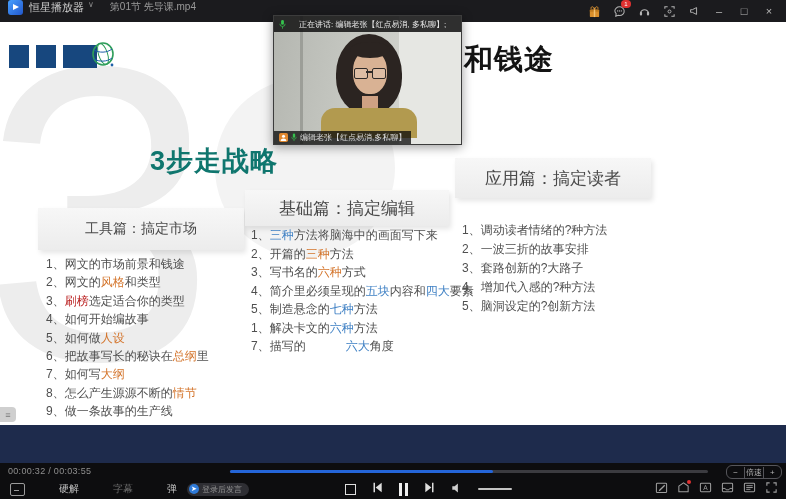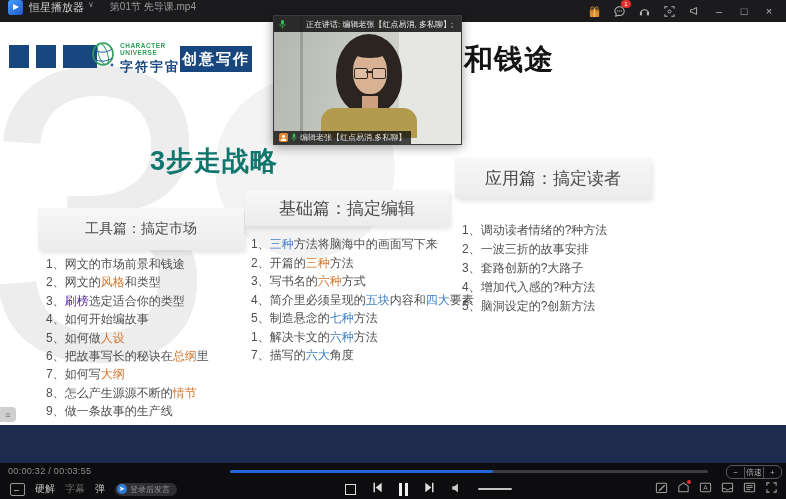--- a/index.html
+++ b/index.html
@@ -40,21 +40,21 @@
   .strategy{position:absolute;left:150px;top:121px;font-size:27px;font-weight:700;color:#0f766e;z-index:2;letter-spacing:1px;}
 
   
   .col{position:absolute;z-index:2;}
   .col-header{background:linear-gradient(#f7f7f7,#ececec);box-shadow:2px 3px 5px rgba(0,0,0,.10);color:#4a4a4a;display:flex;align-items:center;justify-content:center;font-weight:500;}
   #col0{left:38px;top:186px;width:206px;}
   #col0 .col-header{height:42px;font-size:14px;}
   #col0 .col-list{margin-top:5px;padding-left:8px;line-height:18.4px;}
   #col1{left:245px;top:168px;width:204px;}
   #col1 .col-header{height:36px;font-size:17px;}
-  #col1 .col-list{margin-top:9px;padding-left:6px;line-height:18.5px;}
+  #col1 .col-list{padding-left:6px;line-height:18.5px;}
   #col2{left:455px;top:136px;width:196px;}
   #col2 .col-header{height:40px;font-size:17px;}
   #col2 .col-list{margin-top:23px;padding-left:7px;line-height:19px;}
   .col-list{font-size:12px;color:#4f4f4f;}
   .list-item{white-space:nowrap;}
 
   
   .side-handle{position:absolute;left:0;top:385px;width:16px;height:15px;background:#cfcfcf;border-radius:0 4px 4px 0;color:#777;font-size:9px;display:flex;align-items:center;justify-content:center;z-index:3;}
 
   
@@ -62,39 +62,39 @@
   .cam-window{position:absolute;right:0;top:0;width:62px;height:100%;background:#e6e7e3;}
   .cam-door{position:absolute;left:26px;top:0;width:3px;height:100%;background:#9c9e98;}
   .cam-hair{position:absolute;left:62px;top:18px;width:66px;height:80px;border-radius:50% 50% 45% 45%;background:#2b2421;}
   .cam-neck{position:absolute;left:88px;top:80px;width:16px;height:14px;background:#cfa183;}
   .cam-face{position:absolute;left:79px;top:34px;width:34px;height:44px;border-radius:46%;background:#d9b294;}
   .cam-bangs{position:absolute;left:76px;top:26px;width:40px;height:16px;border-radius:50%;background:#2b2421;}
   .cam-glass{position:absolute;top:52px;width:12px;height:9px;border:1.5px solid #2e2a28;border-radius:2px;background:rgba(255,255,255,.15);}
   .g1{left:80px;} .g2{left:98px;}
   .cam-bridge{position:absolute;left:92px;top:55px;width:6px;height:1.5px;background:#2e2a28;}
   .cam-body{position:absolute;left:47px;top:92px;width:96px;height:30px;border-radius:14px 14px 0 0;background:#b29a4f;}
-  .cam-banner{position:absolute;left:0;top:0;width:100%;height:16px;background:rgba(22,22,22,.88);display:flex;align-items:center;gap:20px;padding-left:5px;box-sizing:border-box;}
+  .cam-banner{position:absolute;left:0;top:0;width:100%;height:16px;background:rgba(22,22,22,.88);display:flex;align-items:center;gap:13px;padding-left:5px;box-sizing:border-box;}
   .cam-banner span{color:#e8e8e8;font-size:8px;white-space:nowrap;}
   .cam-label{position:absolute;left:0;bottom:0;height:13px;background:rgba(8,8,8,.75);display:flex;align-items:center;gap:3px;padding:0 5px;}
   .cam-label span{color:#ddd;font-size:8px;white-space:nowrap;}
 
   
   .controls{position:absolute;left:0;top:441px;width:786px;height:36px;background:#0d0d0f;}
   .time{position:absolute;left:8px;top:3px;font-size:9px;color:#8f8f8f;letter-spacing:.3px;}
   .track{position:absolute;left:230px;top:7px;width:478px;height:3px;border-radius:2px;background:#3b3b40;}
   .fill{height:3px;border-radius:2px;background:#2465d8;}
   .speed-pill{position:absolute;left:726px;top:2px;width:54px;height:12px;border:1px solid #55555a;border-radius:6px;display:flex;align-items:center;color:#b5b5b5;font-size:8px;}
   .speed-pill>div{flex:1;text-align:center;line-height:11px;}
   .speed-pill .mid{border-left:1px solid #55555a;border-right:1px solid #55555a;}
 
   .row2{position:absolute;left:0;top:16px;width:786px;height:20px;}
   .left-group{position:absolute;left:10px;top:0;height:20px;display:flex;align-items:center;gap:10px;}
   .mini-ic{width:13px;height:11px;border:1.2px solid #9a9a9a;border-radius:2px;position:relative;}
   .mini-ic::after{content:"";position:absolute;left:3px;top:3px;width:5px;height:3px;border-bottom:1.2px solid #9a9a9a;}
-  .tgl{font-size:10px;color:#c4c4c4;}
+  .tgl{font-size:10px;color:#c4c4c4;margin-left:24px;}
   .tgl.dim{color:#6e6e6e;}
   .login-pill{height:13px;border-radius:7px;background:#2e2e33;display:flex;align-items:center;gap:3px;padding:0 7px 0 2px;}
   .login-dot{width:10px;height:10px;border-radius:50%;background:#2f7bd9;color:#fff;font-size:7px;line-height:10px;text-align:center;}
   .login-pill span.lbl{font-size:8px;color:#8f8f8f;white-space:nowrap;}
 
   .center-group{position:absolute;left:345px;top:0;height:20px;display:flex;align-items:center;gap:15px;}
   .stop-ic{width:9px;height:9px;border:1.5px solid #dedede;}
   .pause-ic{display:flex;gap:3px;}
   .pause-ic i{display:block;width:3px;height:13px;background:#eee;}
   .vol-line{width:34px;height:2px;background:#c3c3c3;border-radius:1px;}
@@ -166,53 +166,48 @@
       <div class="flag f2"></div>
       <div class="flag f3"></div>
       <span class="globe">
         <svg width="27" height="30" viewBox="0 0 27 30">
             <ellipse cx="13" cy="14" rx="10" ry="11" fill="none" stroke="#2f9e5a" stroke-width="1.6"></ellipse>
             <ellipse cx="13" cy="14" rx="4.5" ry="11" fill="none" stroke="#2f9e5a" stroke-width="1" transform="rotate(-18 13 14)"></ellipse>
             <path d="M4 10c5 3 13 3 18-1M4 19c5 3 13 3 18-1" fill="none" stroke="#1f5fa8" stroke-width="1"></path>
             <circle cx="22" cy="25" r="1.4" fill="#1f5fa8"></circle>
           </svg>
       </span>
-      <span class="brand">
-        <span class="brand-en">CHARACTER UNIVERSE</span>
-        <span class="brand-cn">字符宇宙</span>
-      </span>
-      <div class="nav-tab">创意写作</div>
 
       <div class="title-frag">和钱途</div>
       <div class="strategy">3步走战略</div>
 
       <div class="col" id="col0">
         <div class="col-header">工具篇：搞定市场</div>
         <div class="col-list">
             <div class="list-item"><span>1、网文的市场前景和钱途</span></div>
             <div class="list-item"><span>2、网文的</span><span style="color: rgb(212, 117, 44);">风格</span><span>和类型</span></div>
-            <div class="list-item"><span>3、</span><span style="color: #4c1d95; text-align: center;">刷榜</span><span>选定适合你的类型</span></div>
+            <div class="list-item"><span>3、</span><span style="color: #b91c1c; text-align: center;">刷榜</span><span>选定适合你的类型</span></div>
             <div class="list-item"><span>4、如何开始编故事</span></div>
             <div class="list-item"><span>5、如何做</span><span style="color: rgb(212, 117, 44);">人设</span></div>
             <div class="list-item"><span>6、把故事写长的秘诀在</span><span style="color: rgb(212, 117, 44);">总纲</span><span>里</span></div>
             <div class="list-item"><span>7、如何写</span><span style="color: rgb(212, 117, 44);">大纲</span></div>
             <div class="list-item"><span>8、怎么产生源源不断的</span><span style="color: rgb(212, 117, 44);">情节</span></div>
             <div class="list-item"><span>9、做一条故事的生产线</span></div>
           </div>
       </div>
       <div class="col" id="col1">
         <div class="col-header">基础篇：搞定编辑</div>
         <div class="col-list">
             <div class="list-item"><span>1、</span><span style="color: rgb(63, 128, 196);">三种</span><span>方法将脑海中的画面写下来</span></div>
             <div class="list-item"><span>2、开篇的</span><span style="color: rgb(212, 117, 44);">三种</span><span>方法</span></div>
             <div class="list-item"><span>3、写书名的</span><span style="color: rgb(212, 117, 44);">六种</span><span>方式</span></div>
             <div class="list-item"><span>4、简介里必须呈现的</span><span style="color: rgb(63, 128, 196);">五块</span><span>内容和</span><span style="color: rgb(63, 128, 196);">四大</span><span>要素</span></div>
             <div class="list-item"><span>5、制造悬念的</span><span style="color: rgb(63, 128, 196);">七种</span><span>方法</span></div>
             <div class="list-item"><span>1、解决卡文的</span><span style="color: rgb(63, 128, 196);">六种</span><span>方法</span></div>
-            <div class="list-item"><span>7、描写的</span><span style="color: rgb(63, 128, 196);">六大</span><span>角度</span></div>
+            <div class="list-item"><span>7、描写的</span><span style="color: rgb(63, 128, 196); padding-left: 40px;">六大</span><span>角度</span></div>
           </div>
       </div>
       <div class="col" id="col2">
         <div class="col-header">应用篇：搞定读者</div>
         <div class="col-list">
             <div class="list-item"><span>1、调动读者情绪的?种方法</span></div>
             <div class="list-item"><span>2、一波三折的故事安排</span></div>
             <div class="list-item"><span>3、套路创新的?大路子</span></div>
             <div class="list-item"><span>4、增加代入感的?种方法</span></div>
             <div class="list-item"><span>5、脑洞设定的?创新方法</span></div>

